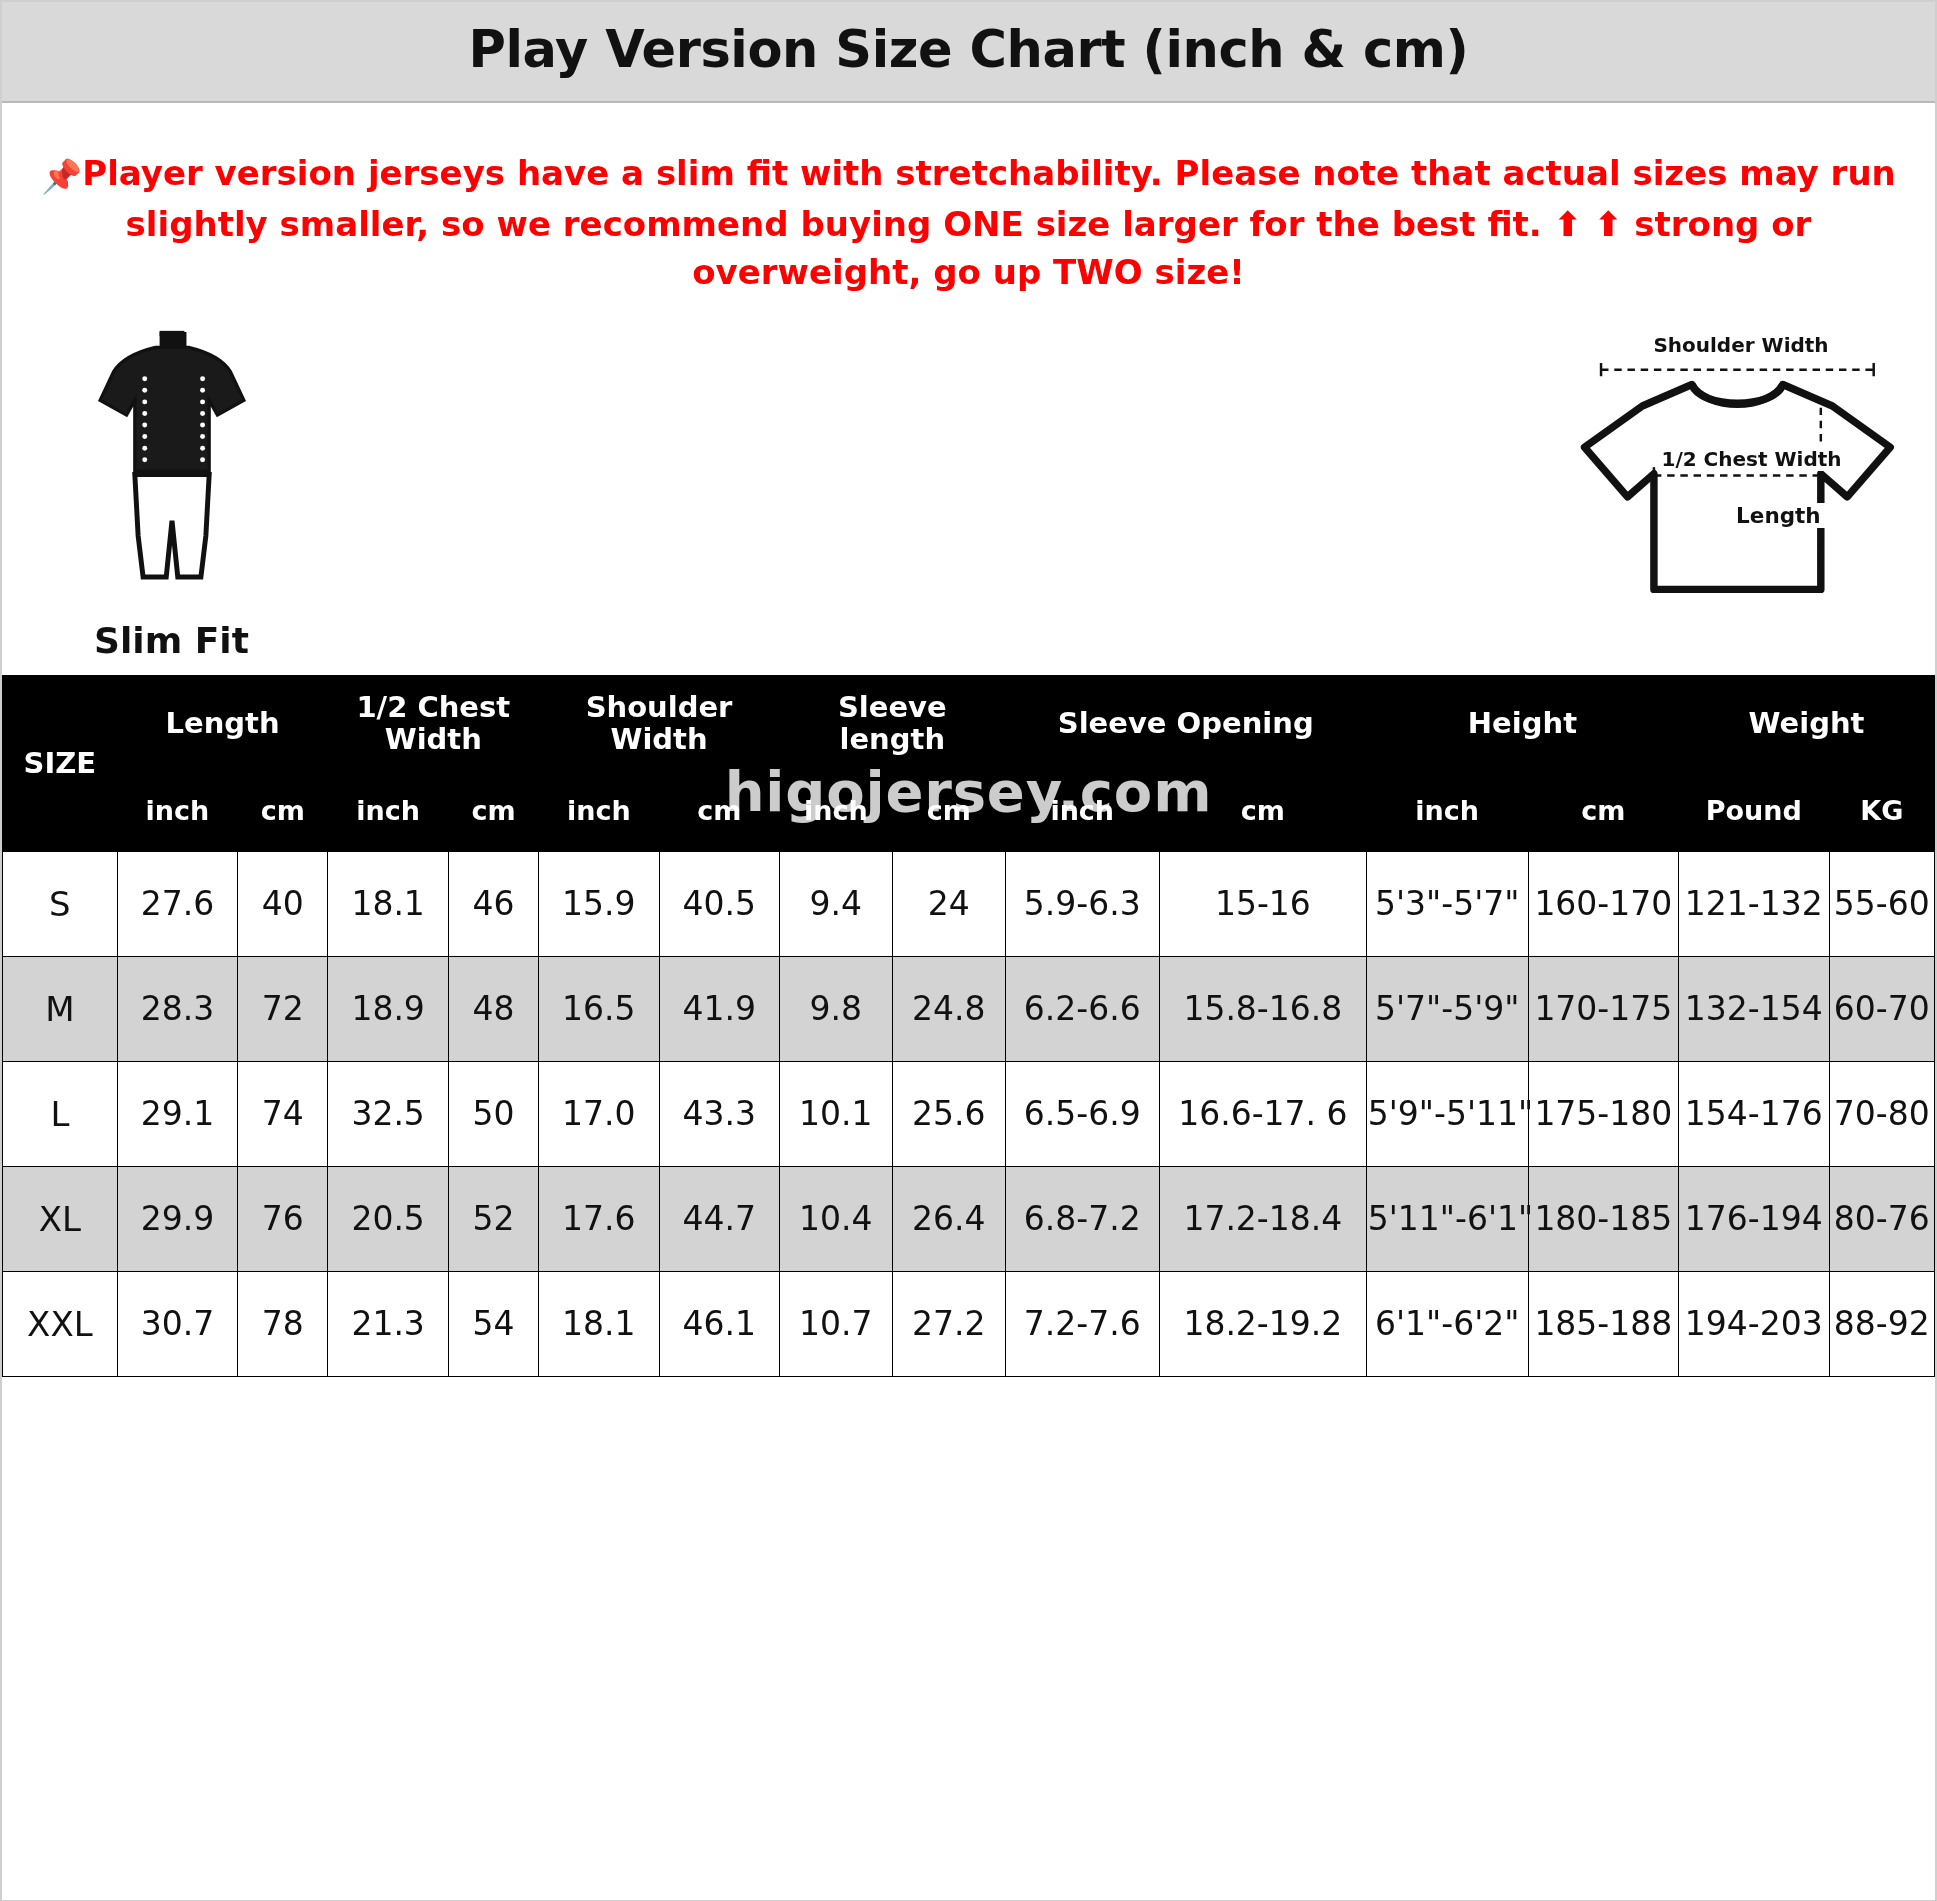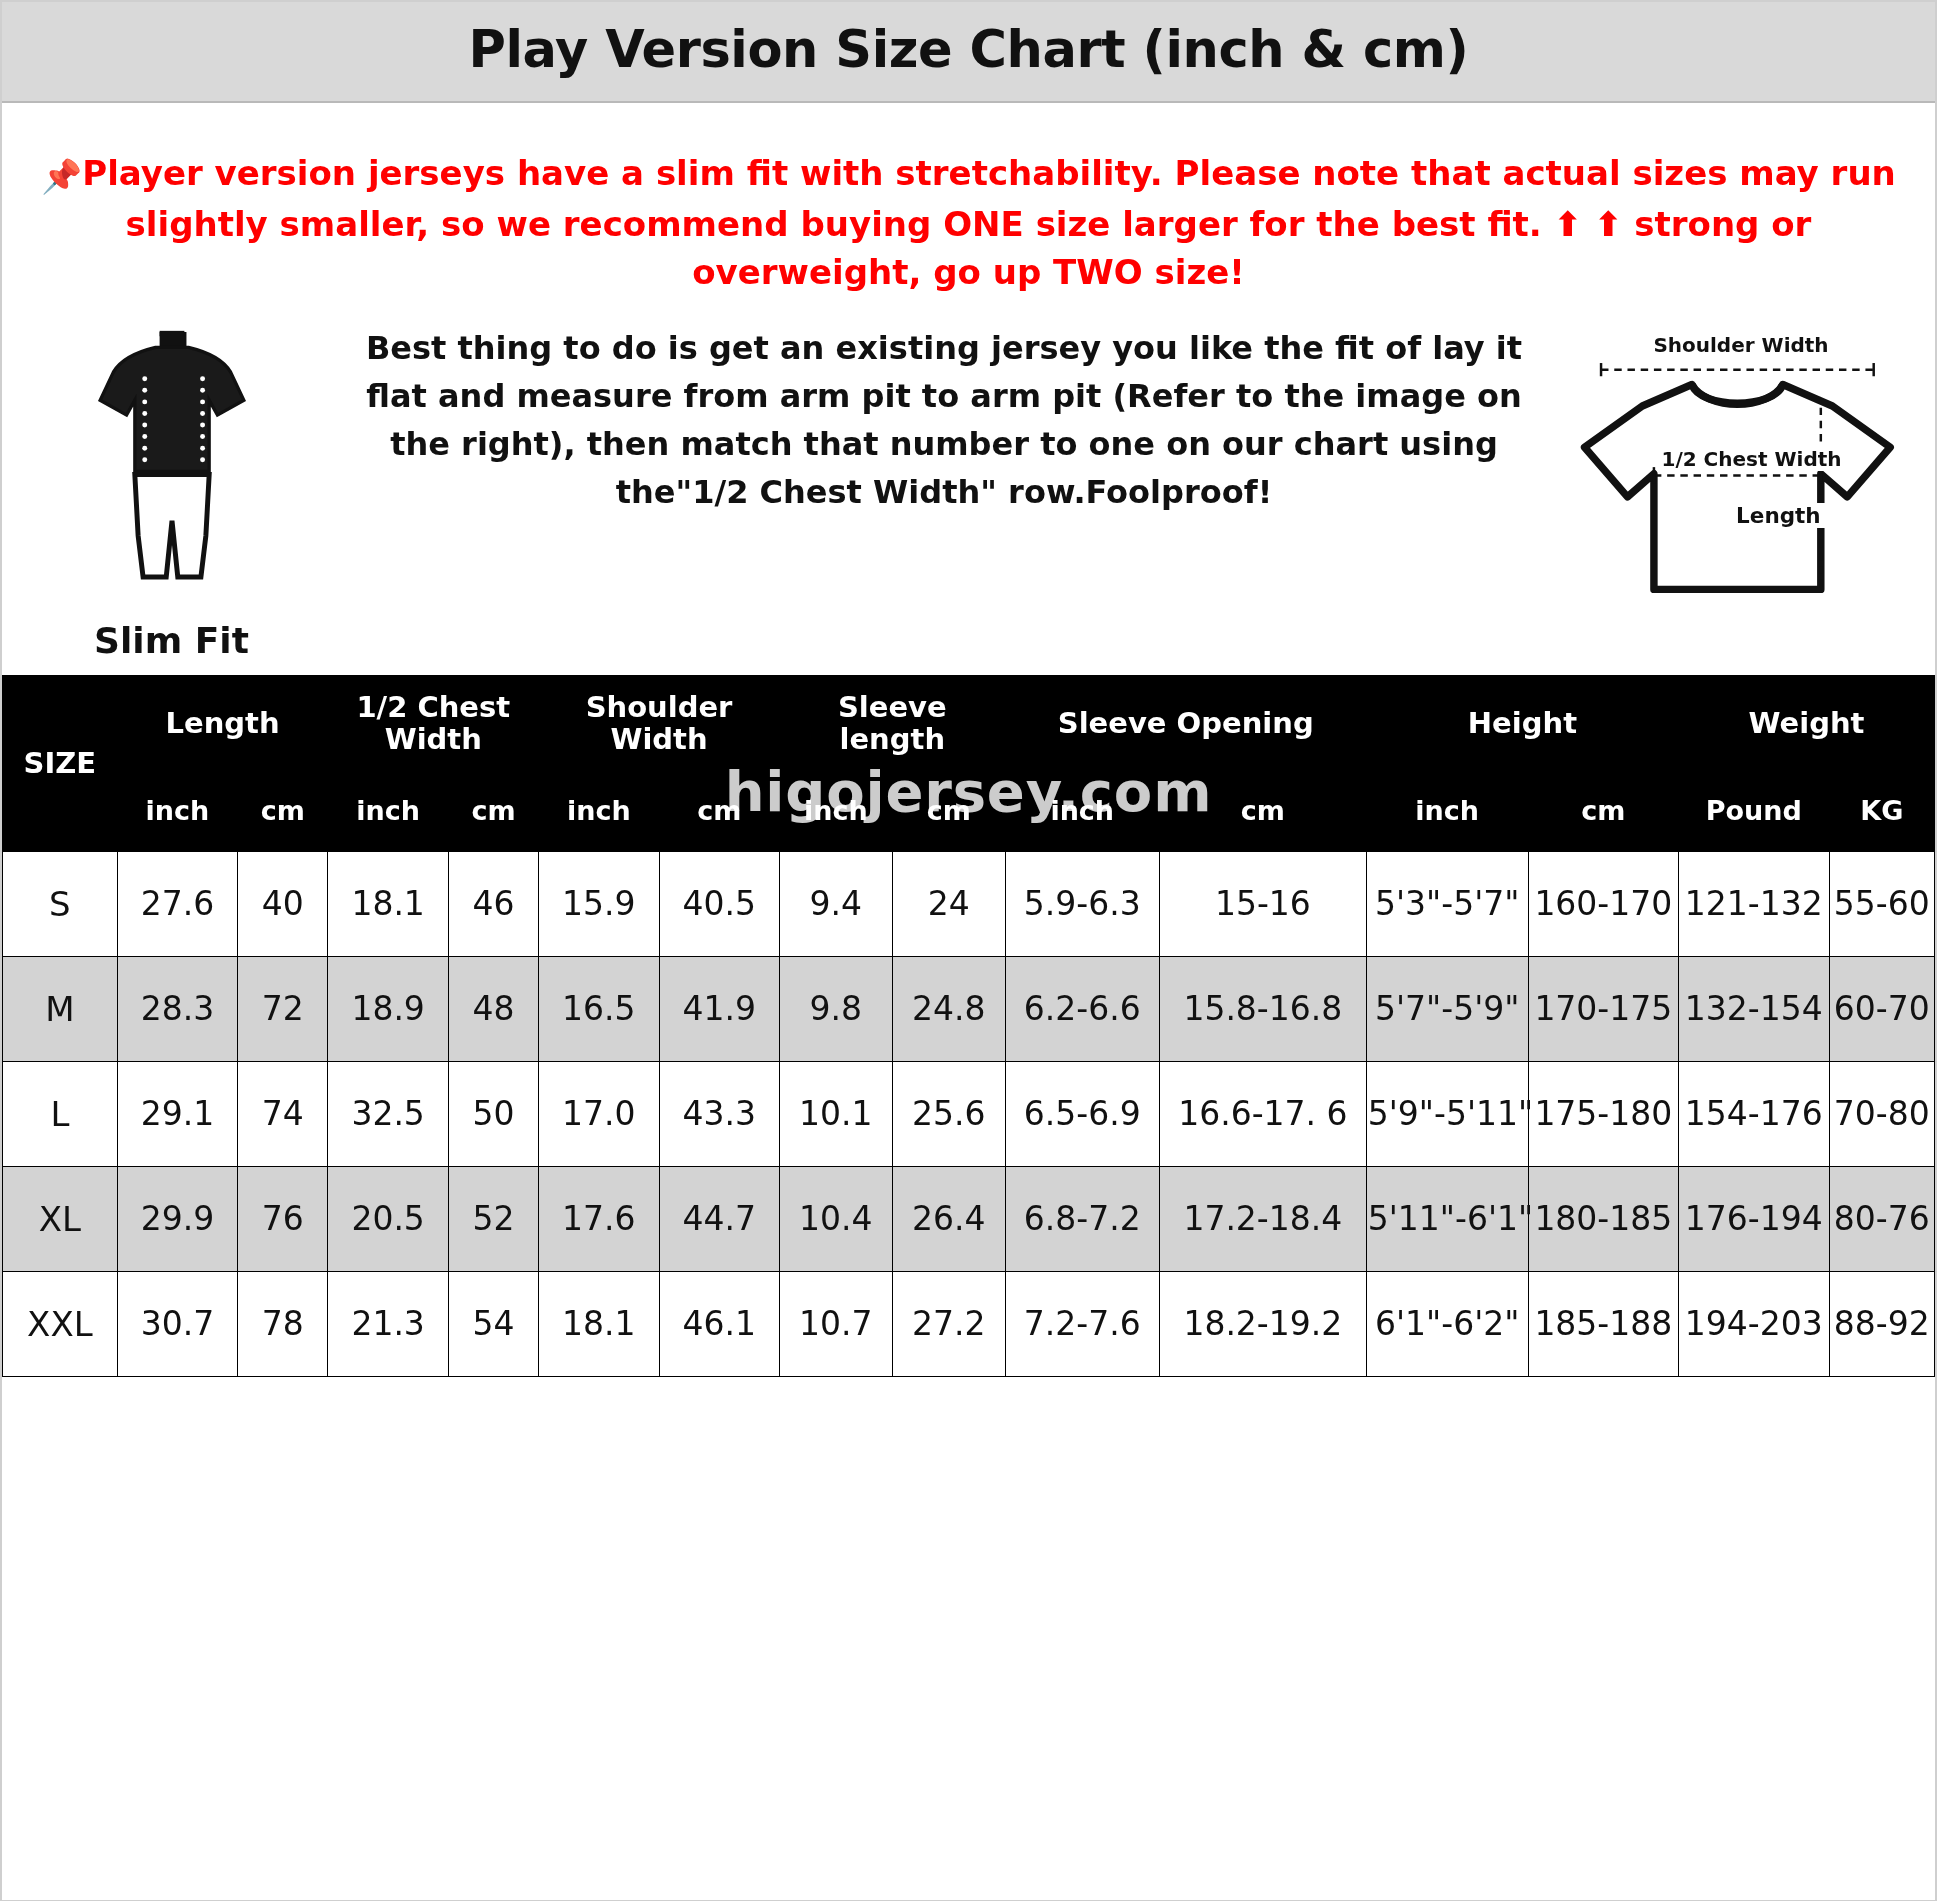--- a/index.html
+++ b/index.html
@@ -207,21 +207,20 @@
               <circle cx="82" cy="130" r="3"></circle>
             <circle cx="82" cy="144" r="3"></circle>
               <circle cx="82" cy="158" r="3"></circle>
           </g>
         </svg>
       </span>
       <div class="fit-label">Slim Fit</div>
     </div>
 
     <div class="mid-center">
-      <div class="body">Best thing to do is get an existing jersey you like the fit of lay it flat and measure from arm pit to arm pit (Refer to the image on the right), then match that number to one on our chart using the"1/2 Chest Width" row.Foolproof!</div>
     </div>
 
     <div class="mid-right">
       <div class="sw-label">Shoulder Width</div>
       <span>
         <svg width="347" height="248" viewBox="0 0 420 300" xmlns="http://www.w3.org/2000/svg">
 
           <line x1="40" y1="14" x2="370" y2="14" stroke="#111" stroke-width="3" stroke-dasharray="9,7"></line>
           <line x1="40" y1="6" x2="40" y2="22" stroke="#111" stroke-width="3"></line>
           <line x1="370" y1="6" x2="370" y2="22" stroke="#111" stroke-width="3"></line>

